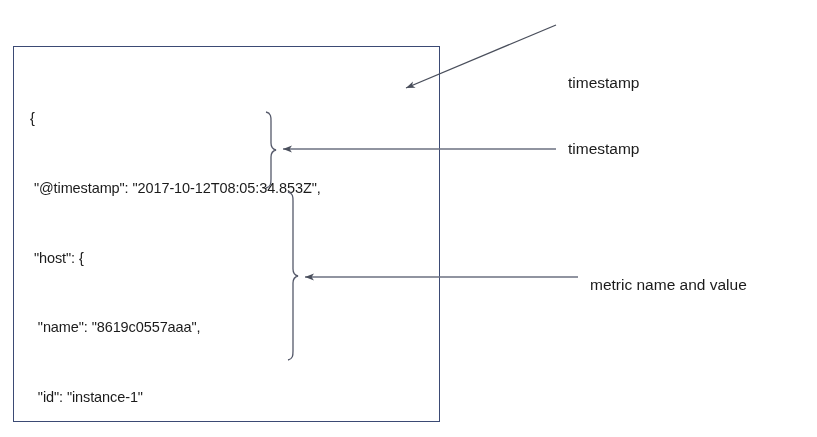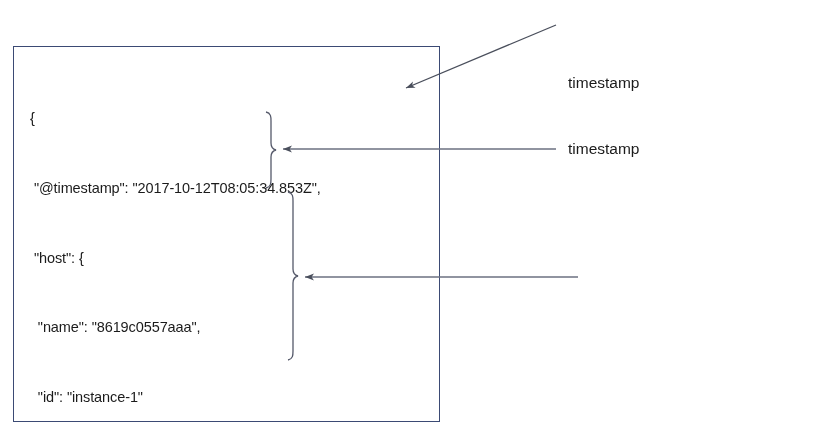--- a/index.html
+++ b/index.html
@@ -122,14 +122,15 @@
 
     <line x1="556" y1="149" x2="283" y2="149" stroke="#6b7080" stroke-width="1.3" marker-end="url(#arrowhead)"></line>
 
     <line x1="578" y1="277" x2="305" y2="277" stroke="#6b7080" stroke-width="1.3" marker-end="url(#arrowhead)"></line>
   </svg>
 
   <div class="annotation-label" id="label-timestamp">timestamp</div>
 
   <div class="annotation-label" id="label-dimensions">timestamp</div>
 
+  <div class="annotation-label" id="label-metric">metric name and value</div>
 
 </div>
 
 </body></html>

